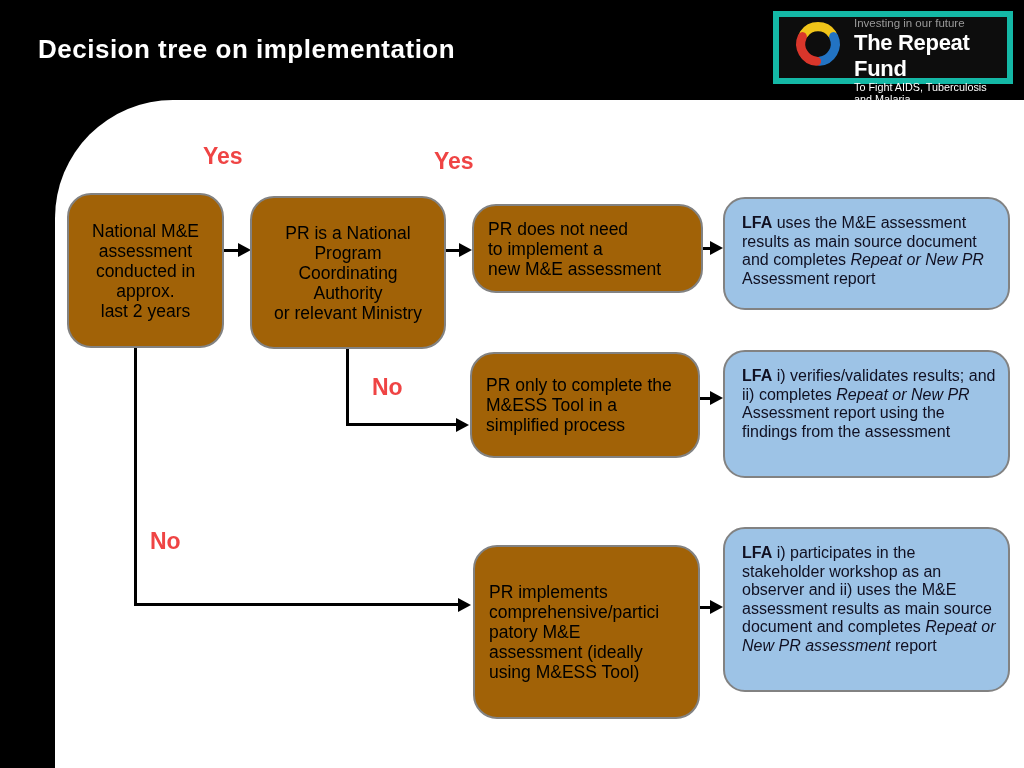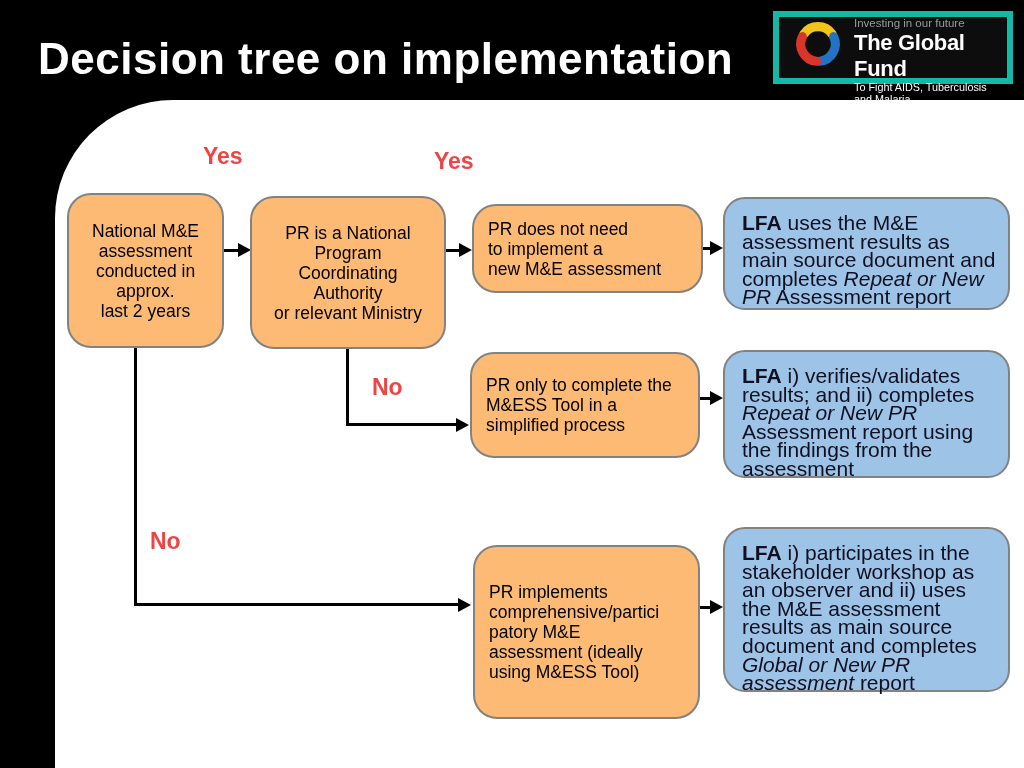--- a/index.html
+++ b/index.html
@@ -5,21 +5,21 @@
   * { margin: 0; padding: 0; box-sizing: border-box; }
   html, body { background: #000; }
   .page {
     position: relative; width: 1024px; height: 768px;
     background: #000; overflow: hidden;
     font-family: "Liberation Sans", sans-serif;
   }
   
   .slide-title {
     position: absolute; left: 38px; top: 34px;
-    color: #fff; font-size: 44px; font-weight: bold; letter-spacing: 0.5px;
+    color: #fff; font-size: 26px; font-weight: bold; letter-spacing: 0.5px;
   }
   .logo-box {
     position: absolute; left: 773px; top: 11px; width: 240px; height: 73px;
     background: #0d0d0d; border: 6px solid #14b8a6;
     display: flex; align-items: flex-start; padding-left: 12px;
   }
   .logo-mark { width: 54px; height: 54px; flex: 0 0 auto; }
   .logo-text { margin-left: 9px; line-height: 1.15; }
   .logo-tagline { color: #9a9a9a; font-size: 11.5px; }
   .logo-name { color: #ffffff; font-size: 22px; font-weight: bold; letter-spacing: -0.3px; }
@@ -28,26 +28,26 @@
   .canvas {
     position: absolute; left: 55px; top: 100px; width: 969px; height: 668px;
     background: #ffffff; border-top-left-radius: 118px;
   }
   
   .node {
     position: absolute; border: 2.5px solid #828282;
     display: flex; align-items: center;
   }
   .node.yellow {
-    background: #fdba74; border-radius: 24px; color: #000;
+    background: #a16207; border-radius: 24px; color: #000;
     font-size: 17.5px; line-height: 20px;
   }
   .node.blue {
     background: #9DC3E6; border-radius: 22px; color: #101022;
-    font-size: 21px; line-height: 18.6px;
+    font-size: 16px; line-height: 18.6px;
     display: block; padding: 15px 12px 10px 17px;
   }
   .centered { justify-content: center; text-align: center; }
   .leftpad { padding-left: 14px; text-align: left; }
   .pre { white-space: pre-line; }
   .node.blue b { font-weight: bold; }
   .node.blue i { font-style: italic; }
   
   .branch-label {
     position: absolute; color: #ef4444; font-weight: bold; font-size: 23px;
@@ -68,21 +68,21 @@
   <div class="slide-title">Decision tree on implementation</div>
 
   <div class="logo-box">
     <svg class="logo-mark" viewBox="0 0 100 100">
       <path d="M 23.8 31.6 A 32 32 0 0 1 76.2 31.6" fill="none" stroke="#F0C419" stroke-width="17" stroke-linecap="round"></path>
       <path d="M 79.0 36.5 A 32 32 0 0 1 52.8 81.9" fill="none" stroke="#2273C3" stroke-width="17" stroke-linecap="round"></path>
       <path d="M 47.2 81.9 A 32 32 0 0 1 21.0 36.5" fill="none" stroke="#D9362B" stroke-width="17" stroke-linecap="round"></path>
     </svg>
     <div class="logo-text">
       <div class="logo-tagline">Investing in our future</div>
-      <div class="logo-name">The Global Fund</div>
+      <div class="logo-name">The Repeat Fund</div>
       <div class="logo-subtitle">To Fight AIDS, Tuberculosis and Malaria</div>
     </div>
   </div>
 
   <div class="canvas"></div>
 
   <div class="branch-label" style="left:203px; top:143px;">Yes</div>
   <div class="branch-label" style="left:434px; top:148px;">Yes</div>
   <div class="branch-label" style="left:372px; top:374px;">No</div>
   <div class="branch-label" style="left:150px; top:528px;">No</div>
@@ -149,16 +149,16 @@
 
   <div class="node blue" style="left:723px; top:197px; width:287px; height:113px;">
     <b>LFA</b><span> uses the M&amp;E assessment results as main source document and completes </span><i>Repeat or New PR</i><span> Assessment report</span>
   </div>
 
   <div class="node blue" style="left:723px; top:350px; width:287px; height:128px;">
     <b>LFA</b><span> i) verifies/validates results; and ii) completes </span><i>Repeat or New PR</i><span> Assessment report using the findings from the assessment</span>
   </div>
 
   <div class="node blue" style="left:723px; top:527px; width:287px; height:165px;">
-    <b>LFA</b><span> i) participates in the stakeholder workshop as an observer and ii) uses the M&amp;E assessment results as main source document and completes </span><i>Global or New PR assessment</i><span> report</span>
+    <b>LFA</b><span> i) participates in the stakeholder workshop as an observer and ii) uses the M&amp;E assessment results as main source document and completes </span><i>Repeat or New PR assessment</i><span> report</span>
   </div>
 
 </div>
 
 </body></html>

